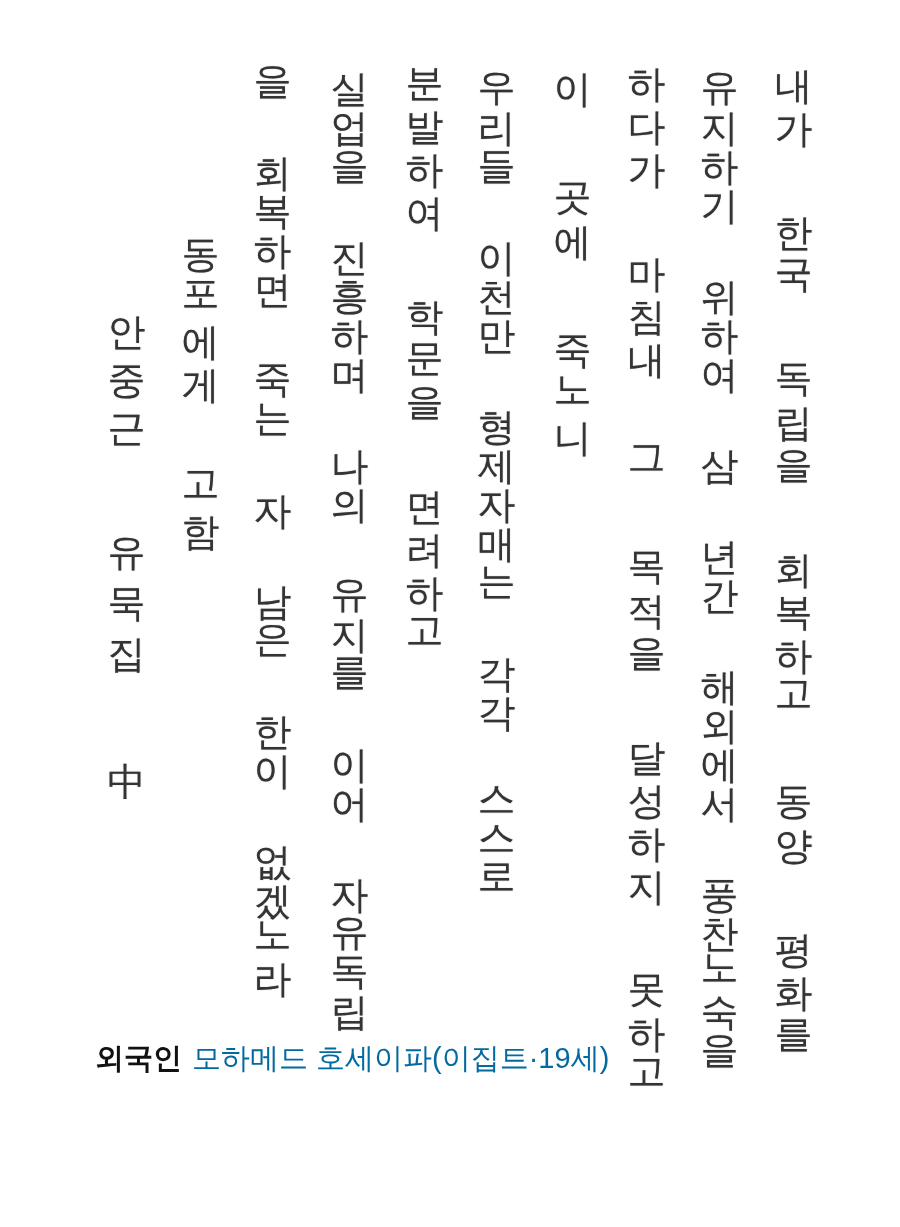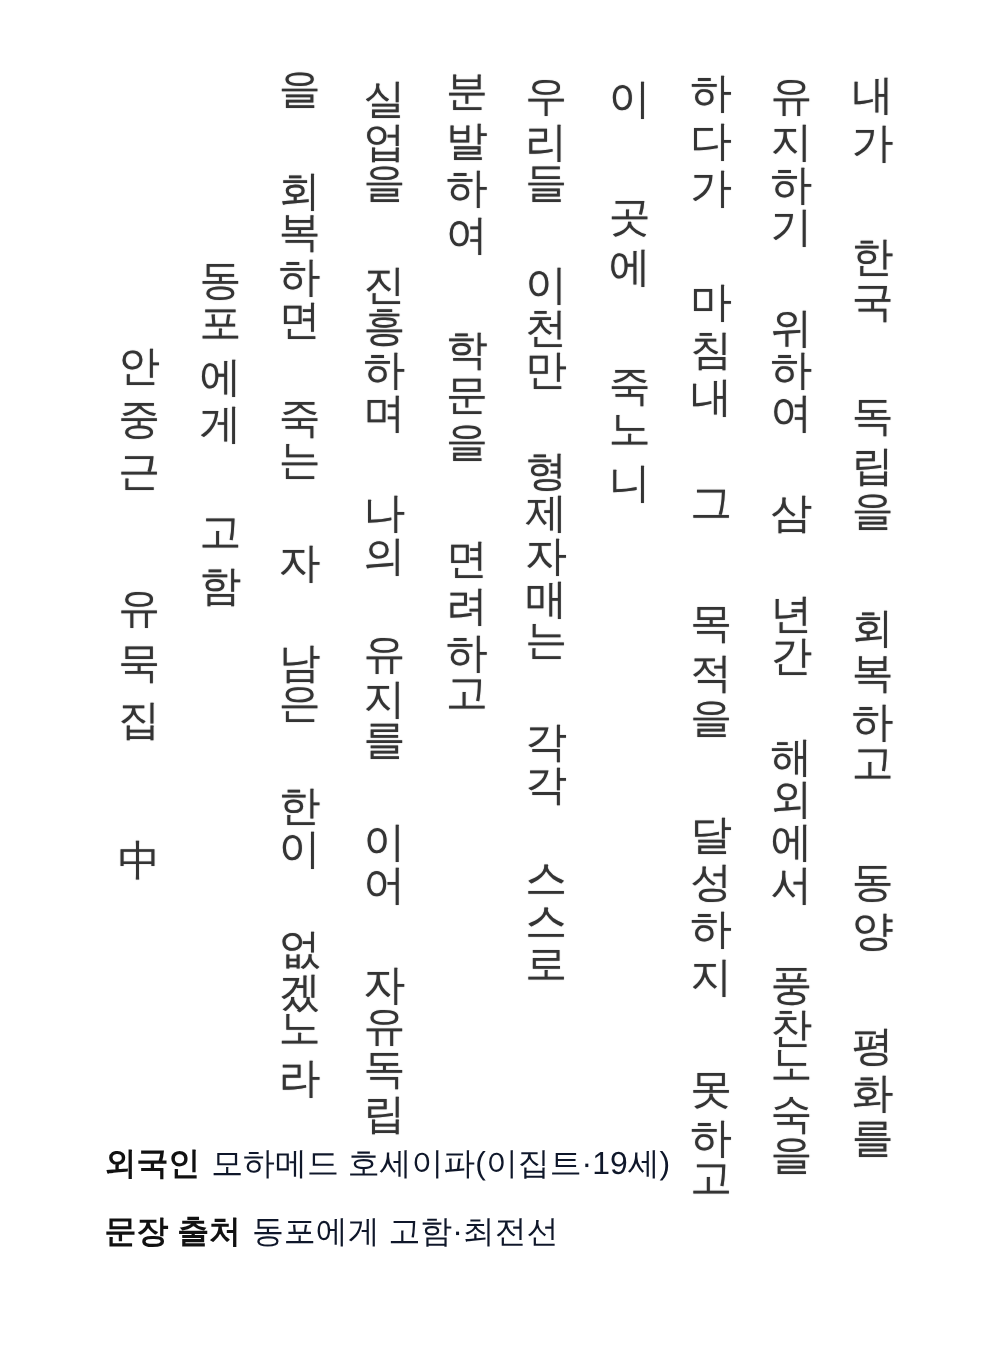--- a/index.html
+++ b/index.html
@@ -61,21 +61,21 @@
     white-space: nowrap;
   }
   .caption-line .lbl {
     font-weight: bold;
     color: #111111;
     margin-right: 10px;
     text-align: right;
   }
   .caption-line .val {
     font-weight: normal;
-    color: #0f172a;
+    color: #0369a1;
     text-align: center;
   }
 </style>
 </head>
 <body>
 
 <div class="photo">
 
   <div class="col c1">내가 한국 독립을 회복하고 동양 평화를</div>
   <div class="col c2 tight">유지하기 위하여 삼 년간 해외에서 풍찬노숙을</div>
@@ -85,18 +85,15 @@
   <div class="col c6">분발하여 학문을 면려하고</div>
   <div class="col c7 tight">실업을 진흥하며 나의 유지를 이어 자유독립</div>
   <div class="col c8 tight">을 회복하면 죽는 자 남은 한이 없겠노라</div>
   <div class="col c9">동포에게 고함</div>
   <div class="col c10 loose">안중근 유묵집 中</div>
 
   <div class="captions">
     <div class="caption-line">
       <span class="lbl">외국인</span><span class="val">모하메드 호세이파(이집트·19세)</span>
     </div>
-    <div class="caption-line">
-      <span class="lbl">문장 출처</span><span class="val">동포에게 고함·최전선</span>
-    </div>
   </div>
 
 </div>
 
 </body></html>

